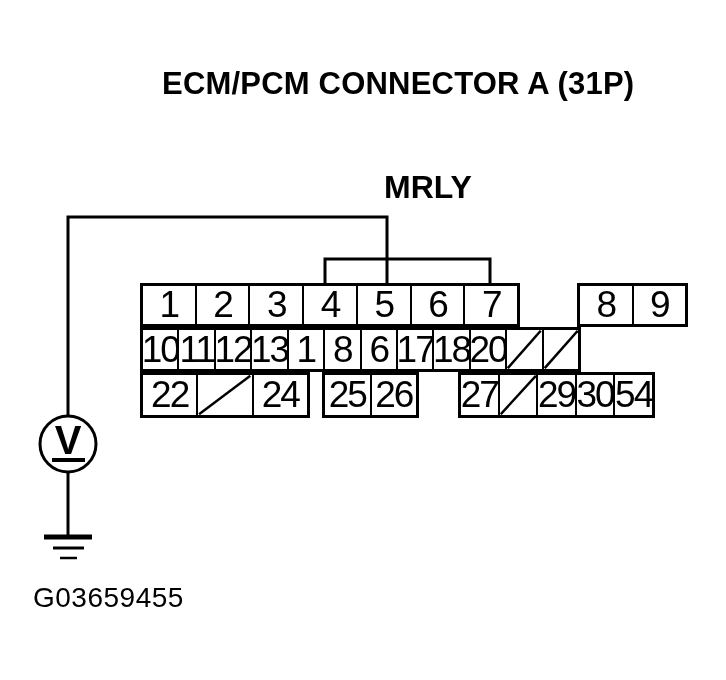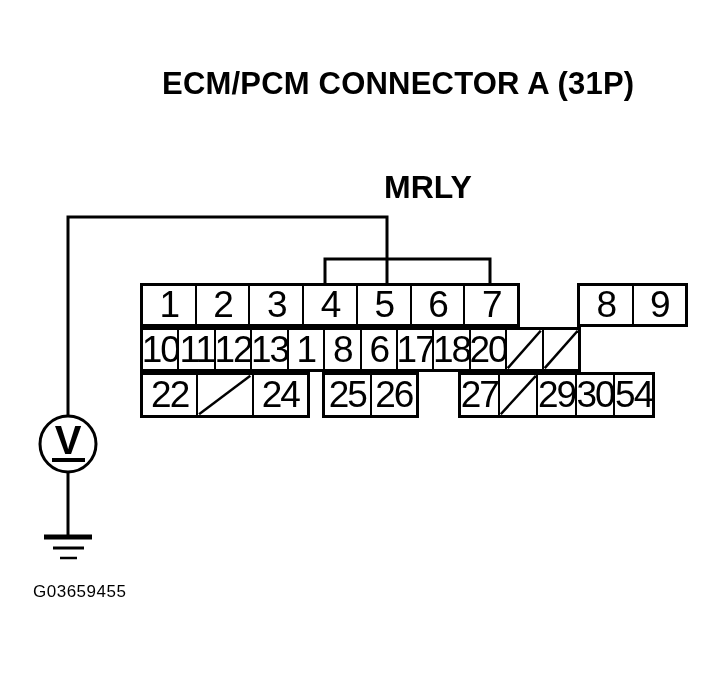--- a/index.html
+++ b/index.html
@@ -26,21 +26,21 @@
   .cell {
     flex:1; position:relative; display:flex;
     align-items:center; justify-content:center;
     font-size:37px; letter-spacing:-2px; color:#000;
     overflow:hidden;
   }
   .cell + .cell { border-left:2.5px solid #000; }
   .cell svg.diag-line { position:absolute; left:0; top:0; width:100%; height:100%; }
   .figure-id {
     position:absolute; left:33px; top:582px;
-    font-size:17px; letter-spacing:0.5px;
+    font-size:28px; letter-spacing:0.5px;
   }
 </style>
 </head>
 <body>
 
 <div class="canvas">
 
   <div class="title">ECM/PCM CONNECTOR A (31P)</div>
 
   <div class="wire-label">

